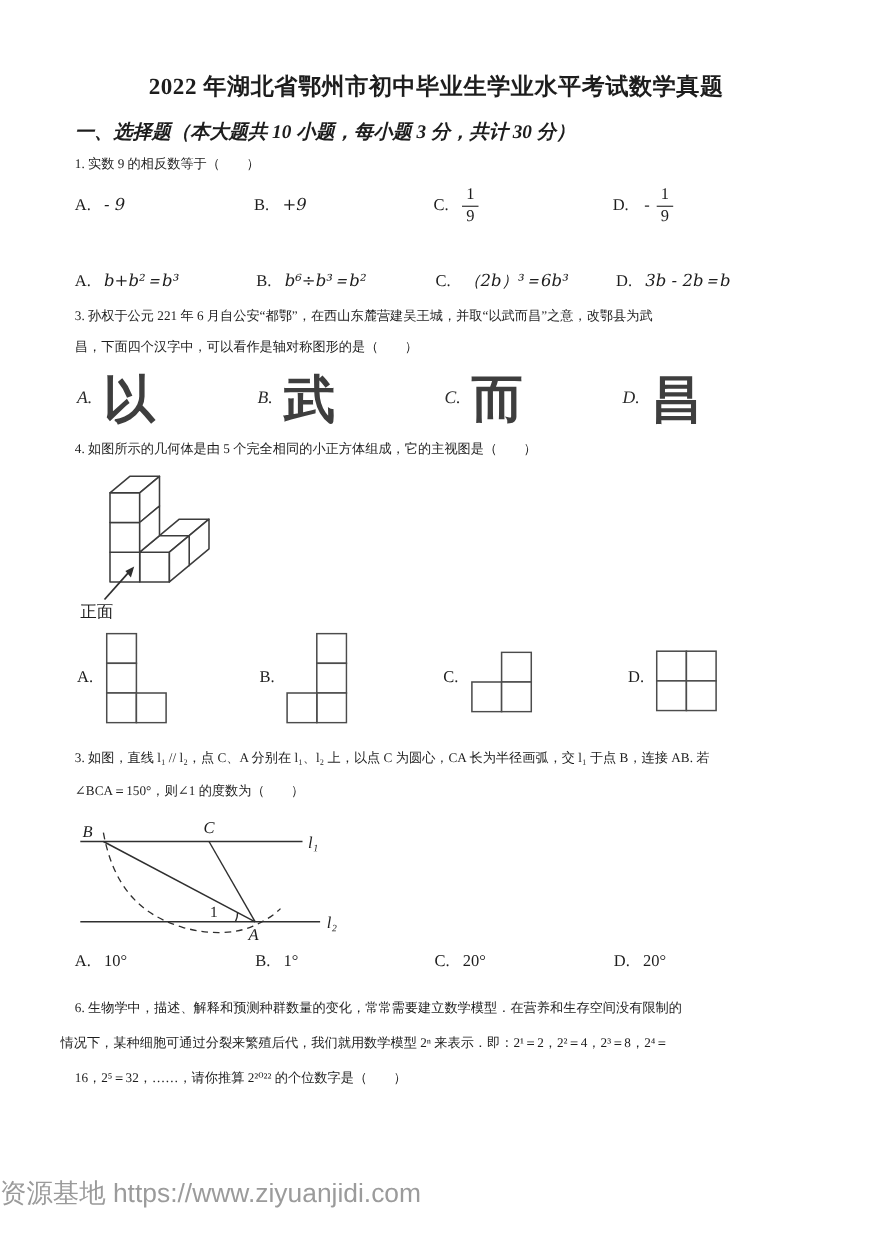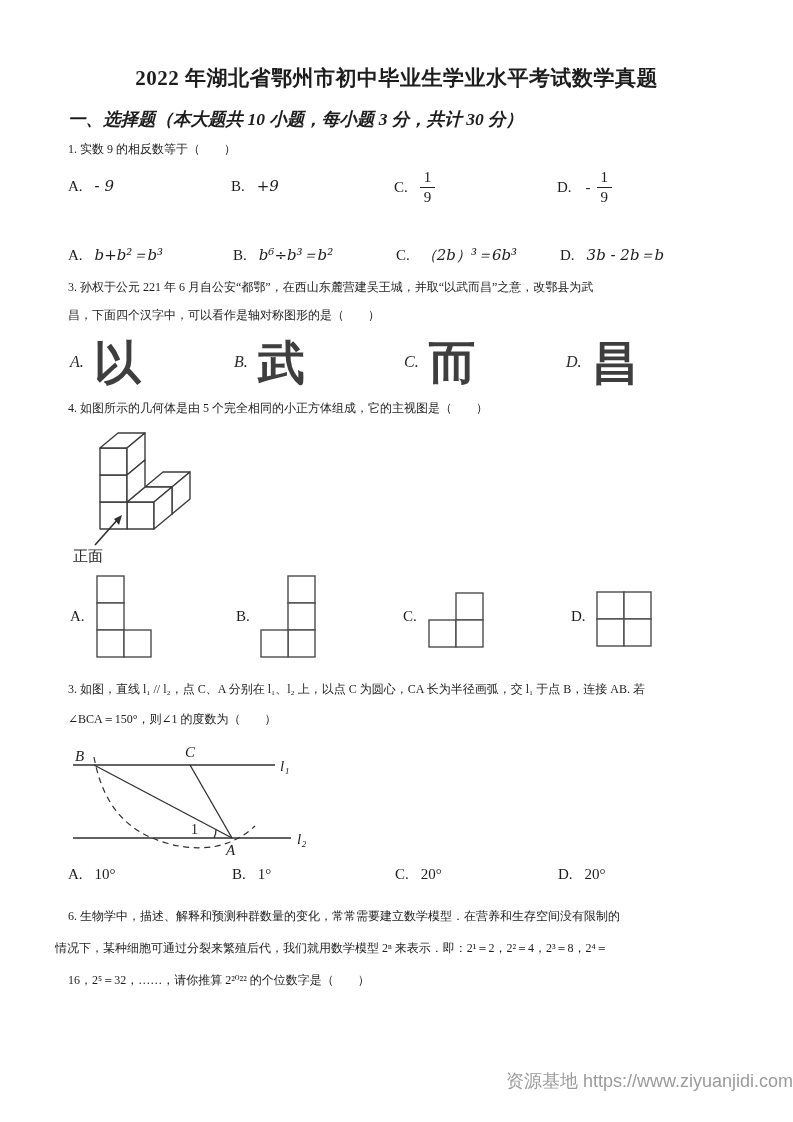--- a/index.html
+++ b/index.html
@@ -23,21 +23,21 @@
   .charrow{display:flex;align-items:center;height:56px;}
   .bigcharlabel{font-style:italic;font-size:16px;margin-right:10px;color:#2b2b2b;}
   .bigchar{font-size:47px;font-weight:700;color:#3e3e3e;line-height:1;
            font-family:"Liberation Sans","DejaVu Sans",sans-serif;}
   .cube{fill:#ffffff;stroke:#3c3c3c;stroke-width:1.4;stroke-linejoin:round;}
   .figline{stroke:#2f2f2f;stroke-width:1.3;fill:none;}
   .figdash{stroke:#2f2f2f;stroke-width:1.2;fill:none;stroke-dasharray:6 4.5;}
   .shape rect{fill:#ffffff;stroke:#4c4c4c;stroke-width:1.4;}
   svg text{font-family:"Liberation Serif","DejaVu Serif",serif;fill:#1d1d1d;}
   .itl{font-style:italic;}
-  .footer{top:1069px;left:0;right:0;text-align:right;font-size:18px;color:#9b9b9b;
+  .footer{top:1069px;left:0;right:0;text-align:left;font-size:24px;color:#9b9b9b;
           font-family:"Liberation Sans","DejaVu Sans",sans-serif;}
 </style>
 </head>
 <body>
 
 <div class="page">
 
   <div class="abs title">2022 年湖北省鄂州市初中毕业生学业水平考试数学真题</div>
   <div class="abs section">一、选择题（本大题共 10 小题，每小题 3 分，共计 30 分）</div>
 

